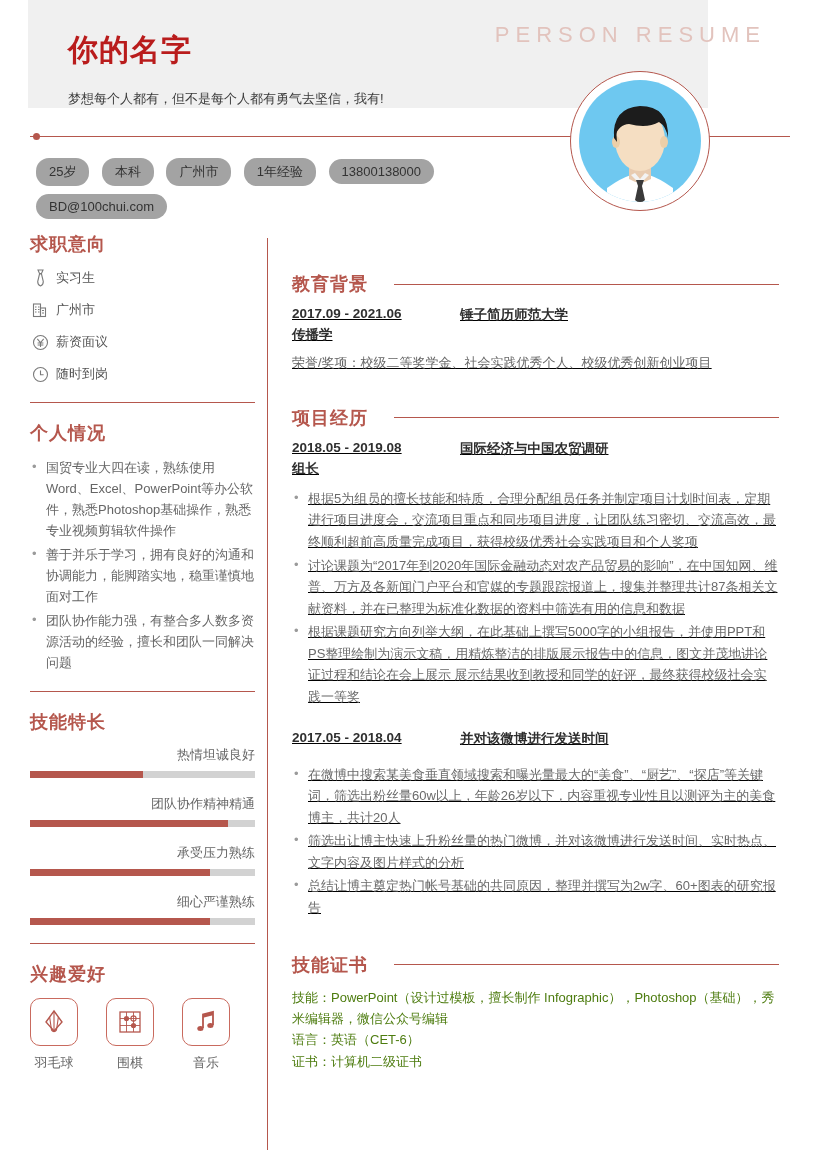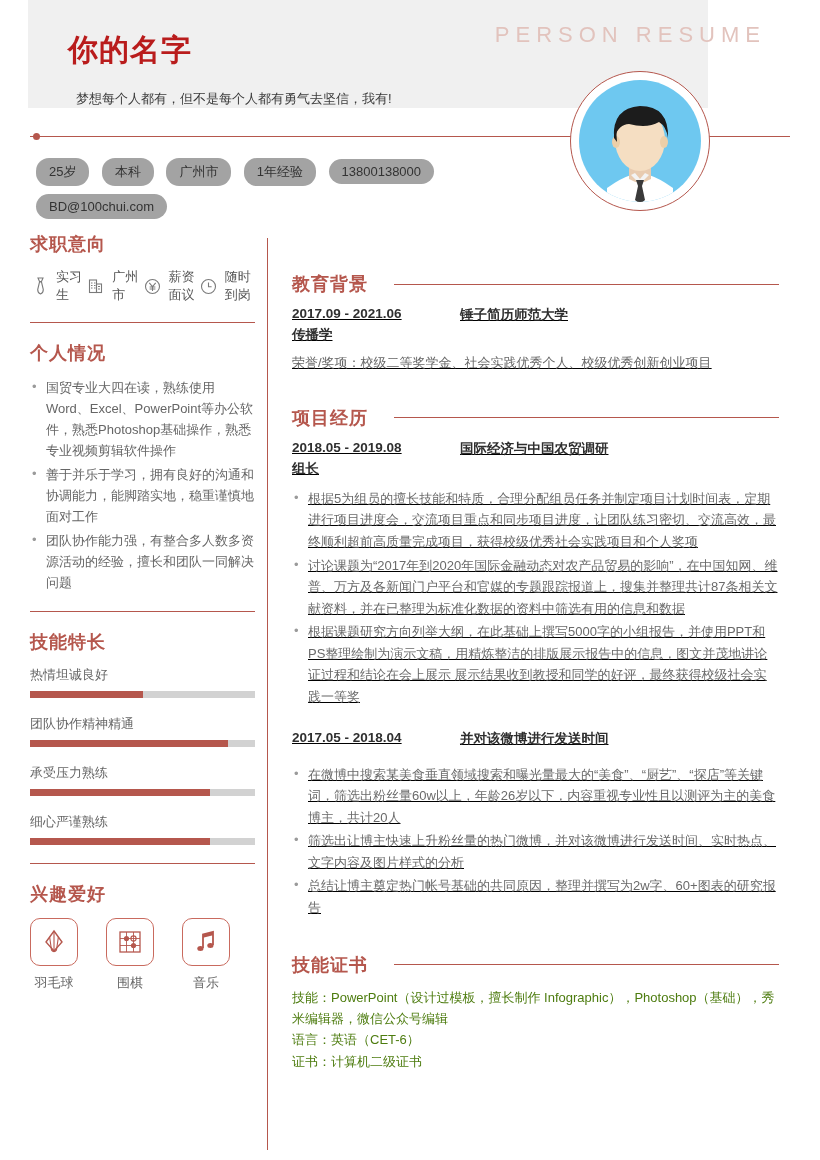--- a/index.html
+++ b/index.html
@@ -20,21 +20,21 @@
   .hdr-title {
     position: absolute; right: 54px; top: 22px;
     font-size: 22px; letter-spacing: 6px; color: #e2c3bd; font-weight: 400;
     white-space: nowrap;
   }
   .hdr-name {
     position: absolute; left: 68px; top: 30px;
     font-size: 30px; font-weight: 700; color: #b91c1c; letter-spacing: 1px;
   }
   .hdr-slogan {
-    position: absolute; left: 76px; top: 90px;
+    position: absolute; left: 68px; top: 90px;
     font-size: 13px; color: #3b3b3b;
   }
   .hdr-rule {
     position: absolute; left: 30px; top: 136px; width: 760px; height: 1px;
     background: #b5574d;
   }
   .hdr-dot {
     position: absolute; left: 33px; top: 133px; width: 7px; height: 7px;
     border-radius: 50%; background: #b5574d;
   }
@@ -74,39 +74,39 @@
   .sec-hr { height: 1px; background: #b5574d; margin: 18px 0 18px 0; }
 
   .sec-head-r { display: flex; align-items: center; margin-bottom: 10px; }
   .sec-head-r .t {
     font-size: 18px; font-weight: 700; color: #b5574d; letter-spacing: 1px;
     white-space: nowrap;
   }
   .sec-head-r .line { flex: 1; height: 1px; background: #b5574d; margin-left: 26px; }
 
   
-  .intent { display: grid; grid-template-columns: 1fr 1fr 1fr 1fr; row-gap: 12px; }
+  .intent { display: grid; grid-template-columns: 1fr; row-gap: 12px; }
   .intent-item { display: flex; align-items: center; font-size: 13px; color: #555; }
   .intent-item .ic { width: 20px; height: 20px; margin-right: 6px; flex: none;
     display: flex; align-items: center; justify-content: center; }
 
   
   ul.bul { list-style: none; }
   ul.bul li {
     position: relative; padding-left: 16px; font-size: 13px;
     line-height: 1.62; color: #666; margin-bottom: 3px;
   }
   ul.bul li::before {
     content: "•"; position: absolute; left: 2px; top: -1px; color: #9a9a9a;
     font-size: 13px;
   }
 
   
   .skill { margin-bottom: 17px; }
-  .skill-row { display: flex; justify-content: flex-start; align-items: baseline;
+  .skill-row { display: flex; justify-content: flex-end; align-items: baseline;
     font-size: 13px; color: #666; margin-bottom: 7px; }
   .bar { height: 7px; background: #d2d2d2; width: 100%; position: relative; }
   .bar > i { display: block; height: 100%; background: #b5574d; }
 
   
   .hobbies { display: flex; gap: 28px; margin-top: 4px; align-items: center; }
   .hobby { width: 48px; text-align: center; }
   .hobby .box {
     width: 48px; height: 48px; border: 1.5px solid #c96a5e; border-radius: 10px;
     display: flex; align-items: center; justify-content: center; color: #b5574d;

